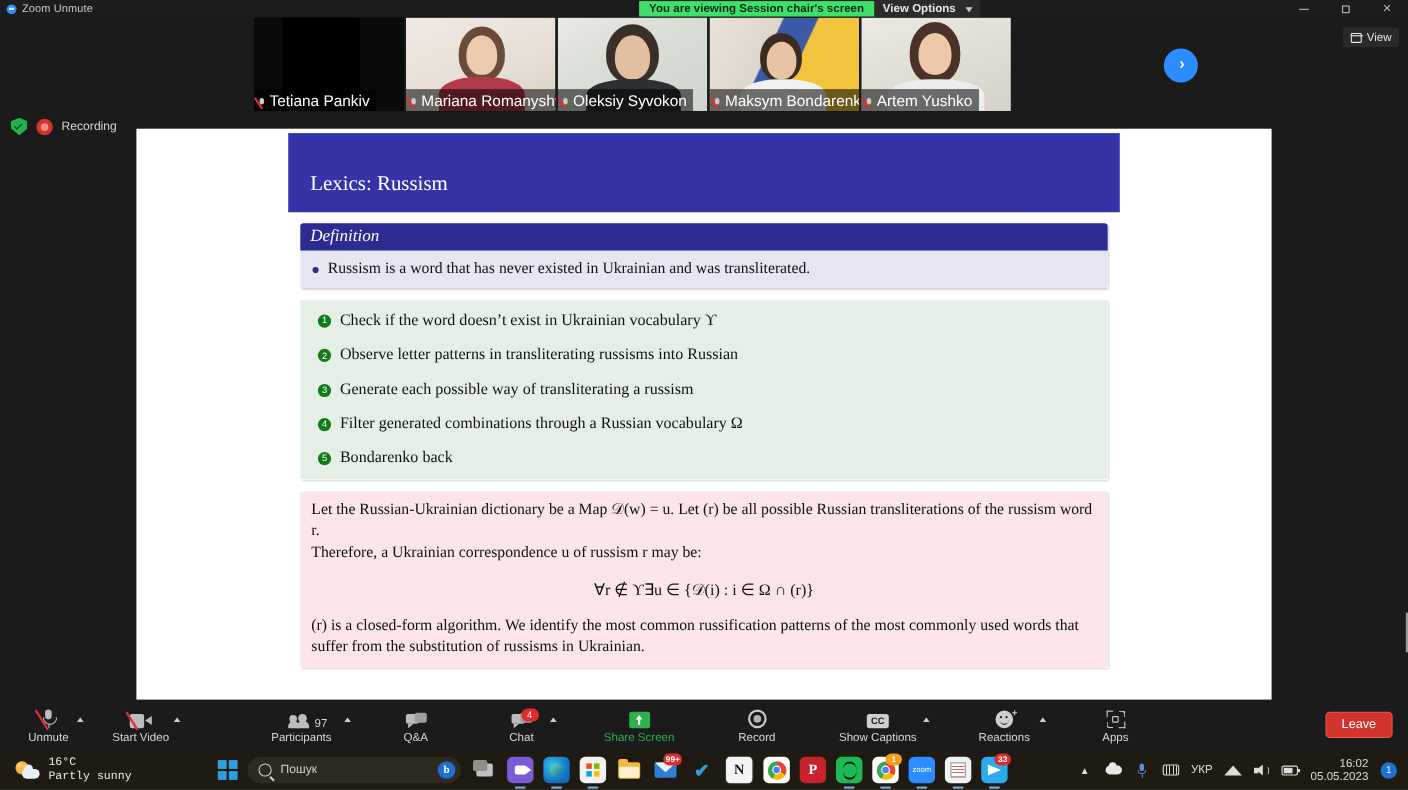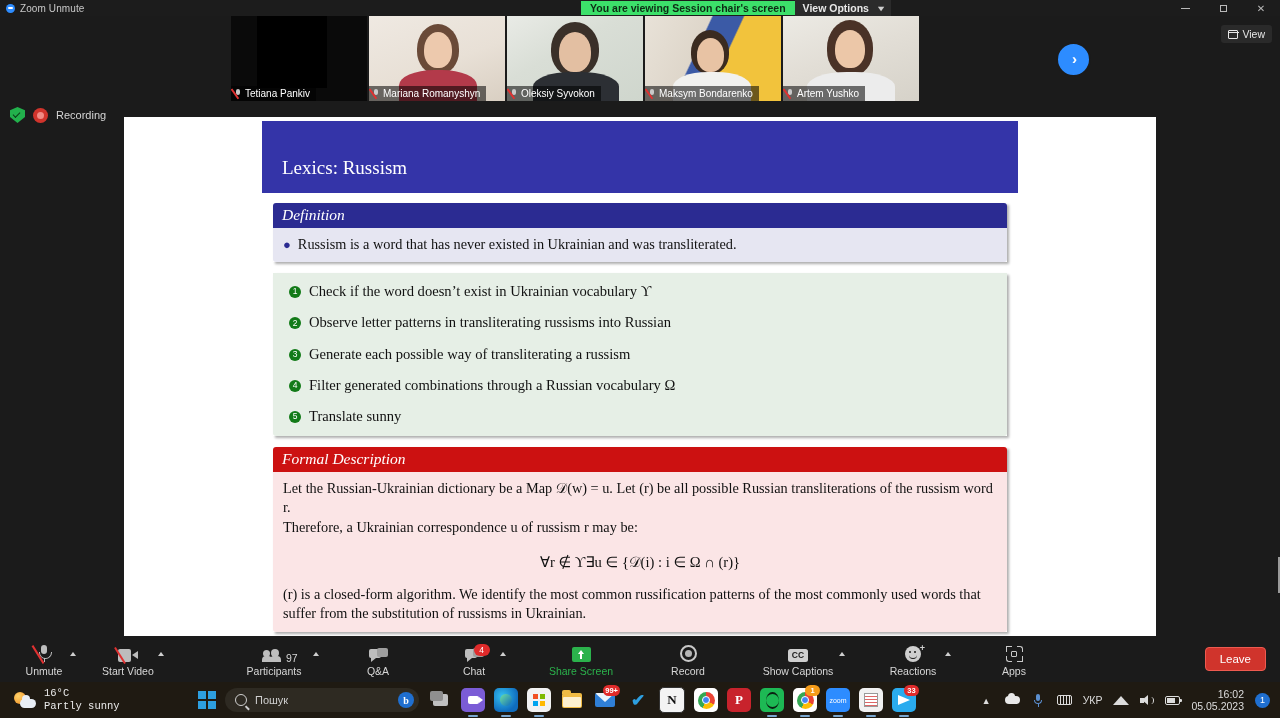--- a/index.html
+++ b/index.html
@@ -48,21 +48,21 @@
     background:#2a2a2a;border-radius:3px;padding:3px 7px;color:#e6e6e6;font-size:10.5px;
   }
   .view-ico{width:10px;height:9px;border:1.3px solid #e6e6e6;box-sizing:border-box;border-radius:1px;
     position:relative;}
   .view-ico:after{content:"";position:absolute;left:-1.3px;right:-1.3px;top:1.6px;height:1.3px;background:#e6e6e6;}
   .tiles{position:absolute;left:231px;top:16px;height:85px;display:flex;gap:2px;}
   .tile{position:relative;width:136px;height:85px;background:#000;overflow:hidden;}
   .tile.active{outline:2px solid #8a8a3a;outline-offset:-2px;}
   .tile .nm{
     position:absolute;left:0;bottom:0;display:flex;align-items:flex-end;gap:3px;
-    background:rgba(0,0,0,.55);color:#fff;font-size:10px;padding:2px 6px 2px 4px;
+    background:rgba(0,0,0,.55);color:#fff;font-size:14px;padding:2px 6px 2px 4px;
     max-width:132px;white-space:nowrap;overflow:hidden;
   }
   .mic-off{width:7px;height:10px;position:relative;display:inline-block;flex:0 0 auto;}
   .mic-off:before{content:"";position:absolute;left:1px;top:0;width:4px;height:6px;
     border-radius:2px;background:#c9c9c9;}
   .mic-off:after{content:"";position:absolute;left:-1px;top:-1px;width:1.6px;height:12px;
     background:#e03131;transform:rotate(-35deg);transform-origin:center;}
   
   .bg1{position:absolute;inset:0;background:#0a0a0a;}
   .bg1 .blk{position:absolute;left:26px;top:0;width:70px;height:72px;background:#000;}
@@ -363,28 +363,27 @@
               <li>
                 <span class="num">3</span>
                 <span>Generate each possible way of transliterating a russism</span>
               </li>
               <li>
                 <span class="num">4</span>
                 <span>Filter generated combinations through a Russian vocabulary Ω</span>
               </li>
               <li>
                 <span class="num">5</span>
-                <span>Translate sunny</span>
+                <span>Bondarenko back</span>
               </li>
             </ul>
           </div>
         </div>
 
         <div class="block">
-          <div class="block-title bt-for">Formal Description</div>
           <div class="block-body bb-for">
             <p class="para">Let the Russian-Ukrainian dictionary be a Map 𝒟(w) = u. Let 𝒣(r) be all possible Russian transliterations of the russism word r.</p>
             <p class="para">Therefore, a Ukrainian correspondence u of russism r may be:</p>
             <div class="formula">∀r ∉ ϒ∃u ∈ {𝒟(i) : i ∈ Ω ∩ 𝒣(r)}</div>
             <p class="para">𝒣(r) is a closed-form algorithm. We identify the most common russification patterns of the most commonly used words that suffer from the substitution of russisms in Ukrainian.</p>
           </div>
         </div>
 
       </div>
     </div>

